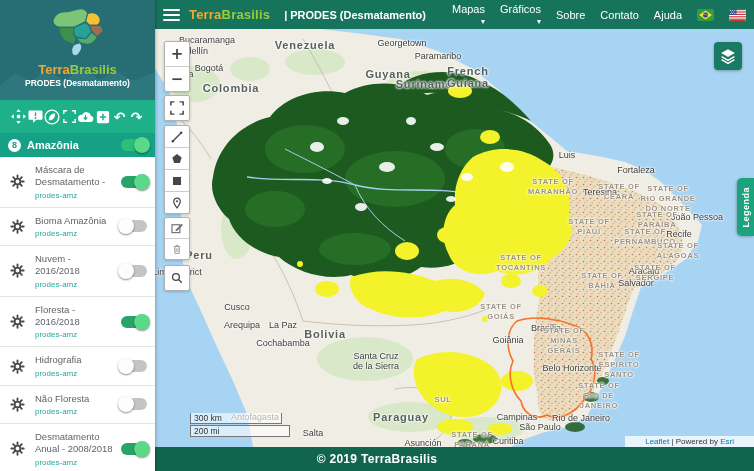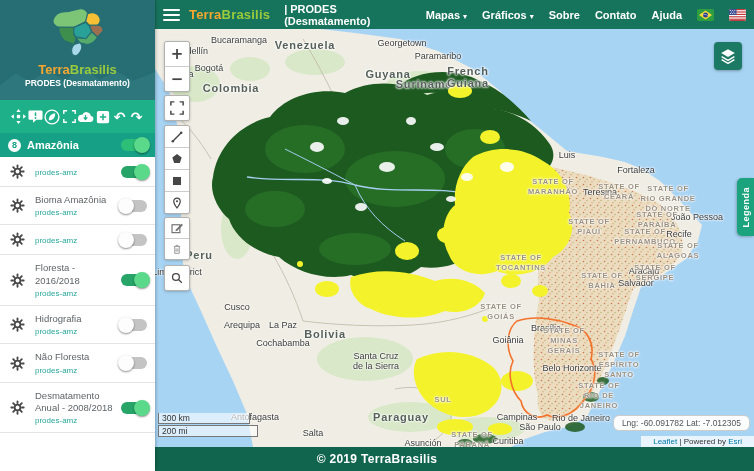--- a/index.html
+++ b/index.html
@@ -14,21 +14,21 @@
     background:#17745c;display:flex;align-items:center;z-index:30;
     padding:0 8px;box-sizing:border-box;
   }
   .hamburger{width:17px;height:12px;display:flex;flex-direction:column;justify-content:space-between;cursor:pointer;margin-right:9px;}
   .hamburger span{display:block;height:2px;background:#fff;border-radius:1px;}
   .brand{font-size:13px;font-weight:bold;letter-spacing:.2px;}
   .brand .terra{color:#f5a730;}
   .brand .brasilis{color:#9bcb3c;}
   .topbar-subtitle{color:#fff;font-weight:bold;font-size:11px;margin-left:14px;}
   .topnav{margin-left:auto;display:flex;align-items:center;gap:15px;}
-  .topnav .nav-item{color:#fff;font-size:11px;font-weight:bold;cursor:pointer;display:flex;align-items:flex-end;gap:3px;white-space:nowrap;}
+  .topnav .nav-item{color:#fff;font-size:11px;font-weight:normal;cursor:pointer;display:flex;align-items:flex-end;gap:3px;white-space:nowrap;flex-direction:column;}
   .caret{font-size:8px;line-height:1;font-family:"DejaVu Sans",sans-serif;}
   .flag{width:17px;height:12px;border-radius:2px;overflow:hidden;display:block;}
   
   .sidebar{position:absolute;left:0;top:0;width:155px;height:471px;background:#fff;z-index:40;box-shadow:1px 0 3px rgba(0,0,0,.25);}
   .side-head{height:100px;background:#266e73;position:relative;overflow:hidden;text-align:center;}
   .mountains{position:absolute;left:0;right:0;bottom:0;height:48px;background:#2e787d;
     clip-path:polygon(0 70%,10% 45%,20% 62%,30% 38%,42% 60%,53% 30%,64% 58%,75% 40%,86% 60%,100% 42%,100% 100%,0 100%);}
   .logo-svg{position:relative;margin-top:6px;}
   .side-brand{position:relative;font-size:13px;font-weight:bold;margin-top:-2px;}
   .side-brand .terra{color:#f5a730;}
@@ -71,28 +71,28 @@
   .draw .ctl-btn{width:24px;height:21px;}
   .edit .ctl-btn{width:24px;height:20px;}
   
   .layers-btn{position:absolute;top:13px;right:12px;width:28px;height:28px;background:#1c7a64;border-radius:4px;
     display:flex;align-items:center;justify-content:center;cursor:pointer;box-shadow:0 1px 3px rgba(0,0,0,.3);}
   
   .legend-tab{position:absolute;right:0;top:149px;width:17px;height:58px;background:#1ba37e;border-radius:5px 0 0 5px;
     display:flex;align-items:center;justify-content:center;cursor:pointer;box-shadow:-1px 1px 3px rgba(0,0,0,.25);}
   .legend-tab span{writing-mode:vertical-rl;transform:rotate(180deg);color:#fff;font-size:9px;font-weight:bold;letter-spacing:.5px;}
   
-  .scale{position:absolute;left:3px;bottom:10px;font-size:8.5px;color:#333;}
+  .scale{position:absolute;left:3px;bottom:10px;font-size:8.5px;color:#333;padding-left:32px;}
   .scale-line{background:rgba(255,255,255,.6);border:1.5px solid #777;border-top:none;padding:0 3px;line-height:10px;height:10px;box-sizing:content-box;}
   .scale-line.km{width:84px;}
   .scale-line.mi{width:92px;margin-top:1px;border-top:1.5px solid #777;}
   
   .coords{position:absolute;right:4px;bottom:16px;background:rgba(255,255,255,.95);border:1px solid #ccc;border-radius:6px;
     padding:2px 8px;font-size:8.5px;color:#555;}
-  .attribution{position:absolute;right:0;bottom:0;background:rgba(255,255,255,.75);padding:1px 12px;font-size:8px;color:#333;}
+  .attribution{position:absolute;right:0;bottom:0;background:rgba(255,255,255,.75);padding:1px 20px;font-size:8px;color:#333;}
   .attribution .link{color:#0078a8;cursor:pointer;}
   
   .footer{position:absolute;left:0;right:0;bottom:0;height:24px;background:#11654e;z-index:20;
     display:flex;align-items:center;justify-content:center;color:#fff;font-size:12px;font-weight:bold;letter-spacing:.3px;}
 </style>
 </head>
 <body>
 
 <svg width="0" height="0" style="position:absolute">
   <defs>
@@ -347,21 +347,21 @@
   <div id="map-labels">
       <span class="mlabel country" style="left: 150px; top: 16px;">Venezuela</span>
       <span class="mlabel country" style="left: 76px; top: 59px;">Colombia</span>
       <span class="mlabel country" style="left: 233px; top: 45px;">Guyana</span>
       <span class="mlabel country" style="left: 269px; top: 55px;">Suriname</span>
       <span class="mlabel country" style="left: 313px; top: 48px;">French
 Guiana</span>
       <span class="mlabel country" style="left: 44px; top: 226px;">Peru</span>
       <span class="mlabel country" style="left: 170px; top: 305px;">Bolivia</span>
       <span class="mlabel country" style="left: 246px; top: 388px;">Paraguay</span>
-      <span class="mlabel city" style="left: 52px; top: 11px; margin-left: 32px;">Bucaramanga</span>
+      <span class="mlabel city" style="left: 52px; top: 11px;">Bucaramanga</span>
       <span class="mlabel city" style="left: 36px; top: 22px;">Medellín</span>
       <span class="mlabel city" style="left: 54px; top: 39px;">Bogotá</span>
       <span class="mlabel city" style="left: 24px; top: 45px;">Pereira</span>
       <span class="mlabel city" style="left: 17px; top: 57px;">Cali</span>
       <span class="mlabel city" style="left: 247px; top: 14px;">Georgetown</span>
       <span class="mlabel city" style="left: 283px; top: 27px;">Paramaribo</span>
       <span class="mlabel city" style="left: 412px; top: 126px;">Luis</span>
       <span class="mlabel city" style="left: 481px; top: 141px;">Fortaleza</span>
       <span class="mlabel city" style="left: 445px; top: 163px;">Teresina</span>
       <span class="mlabel city" style="left: 542px; top: 188px;">João Pessoa</span>
@@ -493,21 +493,20 @@
 
   <div class="legend-tab">
     <span>Legenda</span>
   </div>
 
   <div class="scale">
     <div class="scale-line km">300 km</div>
     <div class="scale-line mi">200 mi</div>
   </div>
 
-  <div class="coords">Lng: -60.091782 Lat: -7.012305</div>
 
   <div class="attribution"><span class="link">Leaflet</span><span> | Powered by </span><span class="link">Esri</span></div>
 </div>
 
 <div class="sidebar">
   <div class="side-head">
     <div class="mountains"></div>
     <svg class="logo-svg" width="62" height="54" viewBox="0 0 64 56">
         <use href="#i-brazil-logo"></use>
       </svg>
@@ -561,20 +560,21 @@
         <div class="knob"></div>
       </div>
   </div>
 
   <div class="layers-list">
     <div class="layer">
       <svg class="gear" width="15" height="15">
           <use href="#i-gear"></use>
         </svg>
       <div class="ltext">
+          <div class="llabel">Máscara de Desmatamento -</div>
           <div class="lsub">prodes-amz</div>
         </div>
       <div class="toggle on">
           <div class="knob"></div>
         </div>
     </div>
     <div class="layer">
       <svg class="gear" width="15" height="15">
           <use href="#i-gear"></use>
         </svg>
@@ -584,20 +584,21 @@
         </div>
       <div class="toggle">
           <div class="knob"></div>
         </div>
     </div>
     <div class="layer">
       <svg class="gear" width="15" height="15">
           <use href="#i-gear"></use>
         </svg>
       <div class="ltext">
+          <div class="llabel">Nuvem - 2016/2018</div>
           <div class="lsub">prodes-amz</div>
         </div>
       <div class="toggle">
           <div class="knob"></div>
         </div>
     </div>
     <div class="layer">
       <svg class="gear" width="15" height="15">
           <use href="#i-gear"></use>
         </svg>

